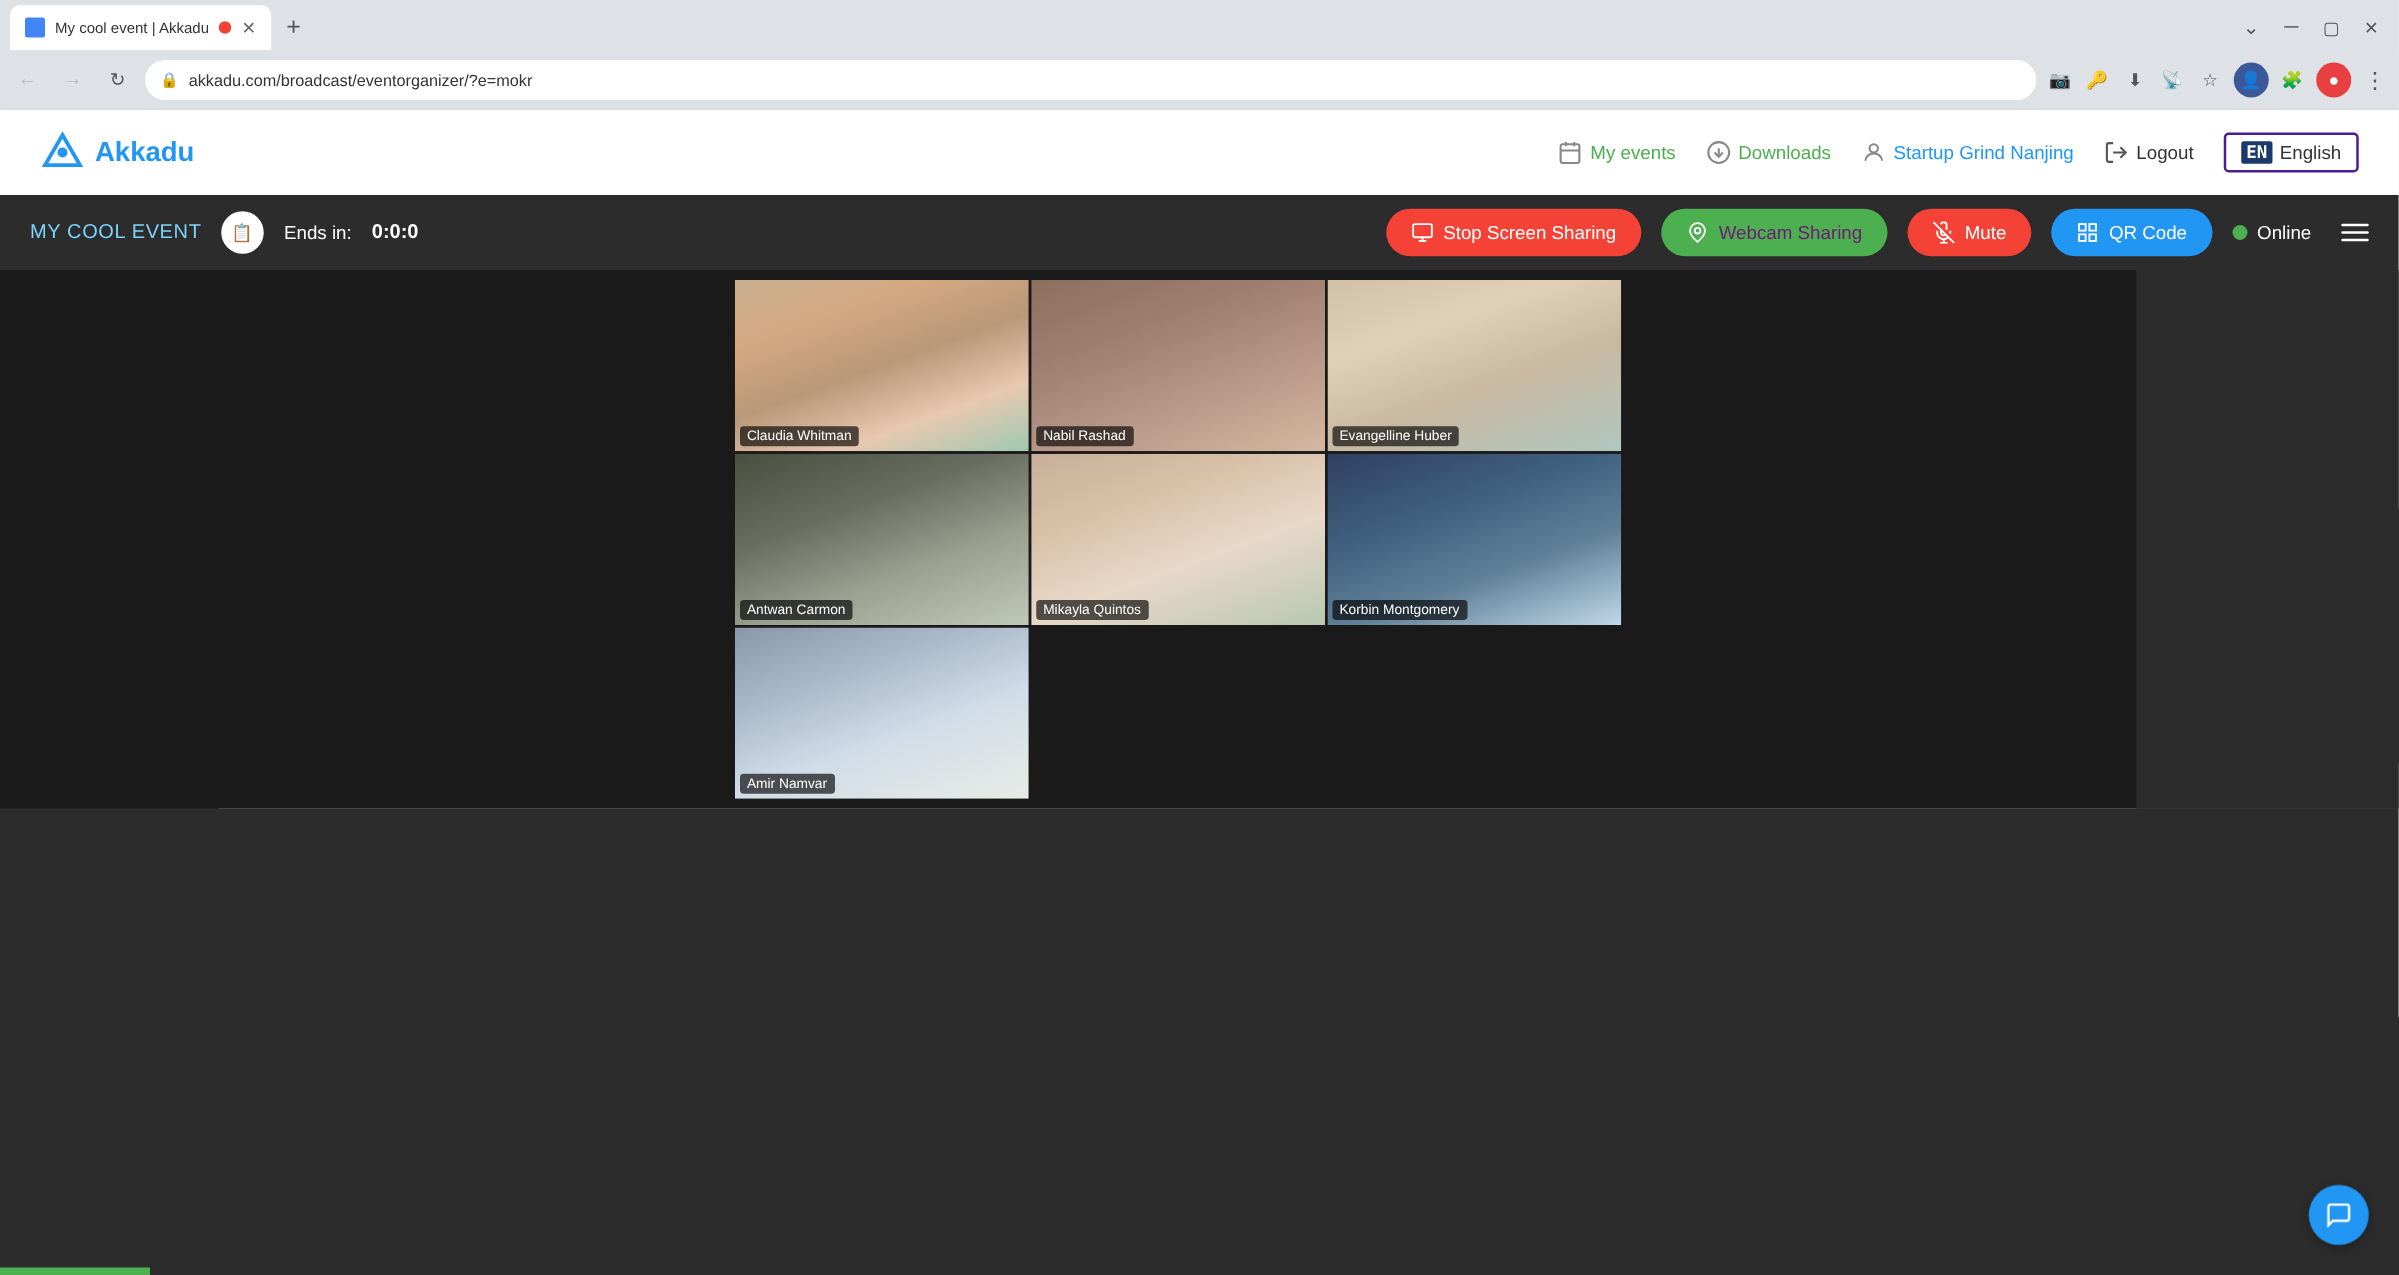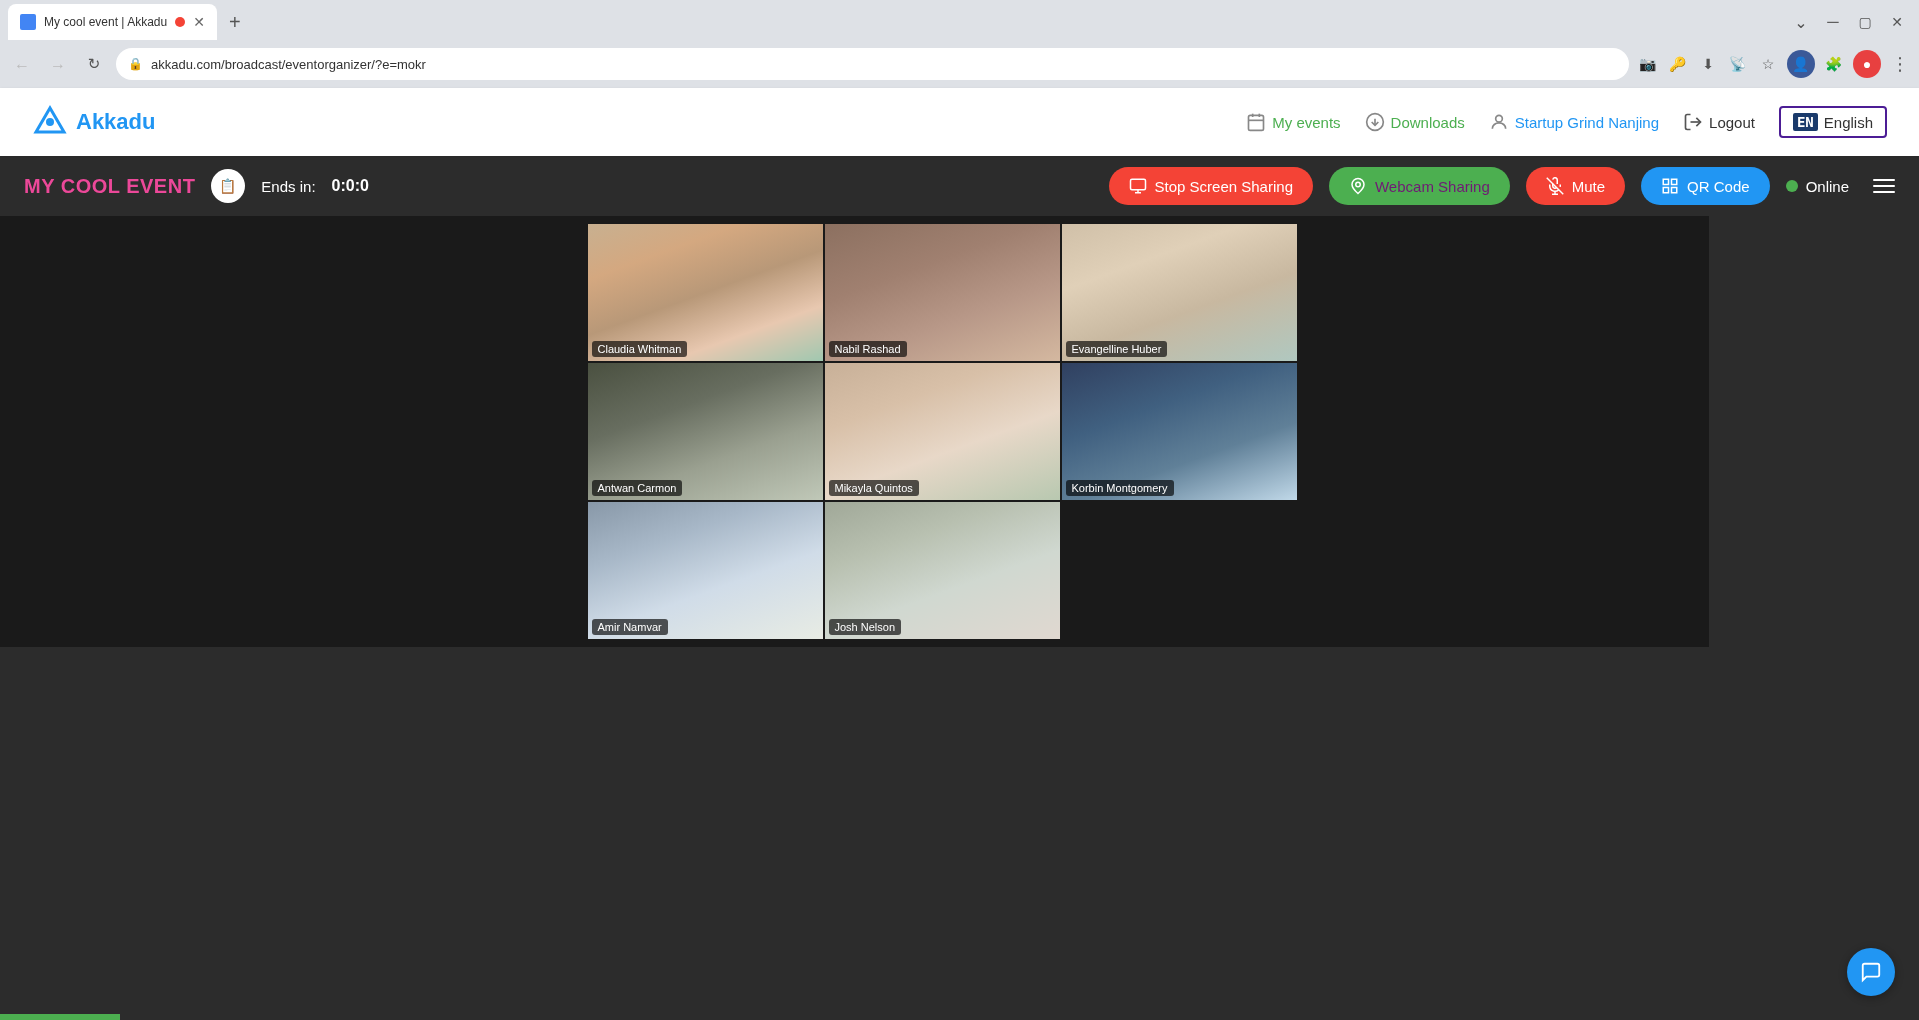--- a/index.html
+++ b/index.html
@@ -99,21 +99,21 @@
     </div>
 
     <div style="display:flex; align-items:center; gap:6px; border:2px solid #4c1d95; border-radius:4px; padding:5px 12px; cursor:pointer;">
       <span style="font-size:14px; font-weight:700; background:#1a3a6b; color:white; padding:1px 4px; border-radius:2px; font-family:monospace;">EN</span>
       <span style="color:#333; font-size:15px; font-weight:500;">English</span>
     </div>
   </div>
 </div>
 
 <div style="background:#2c2c2c; height:60px; display:flex; align-items:center; padding:0 24px; gap:16px;">
-  <span style="color:#ec4899; font-size:20px; font-weight:700; letter-spacing:0.5px;">MY COOL EVENT</span>
+  <span style="color:#7dd3fc; font-size:16px; font-weight:400; letter-spacing:0.5px;">MY COOL EVENT</span>
   <div style="width:34px; height:34px; background:white; border-radius:50%; display:flex; align-items:center; justify-content:center; cursor:pointer; font-size:14px;">📋</div>
   <span style="color:white; font-size:15px;">Ends in:</span>
   <span style="color:white; font-size:16px; font-weight:600;">0:0:0</span>
 
   <div style="flex:1;"></div>
 
   <button style="background:#f44336; color:white; border:none; border-radius:24px; padding:10px 20px; font-size:15px; font-weight:500; cursor:pointer; display:flex; align-items:center; gap:8px;">
     <svg width="18" height="18" viewBox="0 0 24 24" fill="none" stroke="white" stroke-width="2">
         <rect x="2" y="3" width="20" height="14" rx="2"></rect>
         <line x1="8" y1="21" x2="16" y2="21"></line>
@@ -193,24 +193,20 @@
       </div>
       <div style="position:relative; background:#203040; overflow:hidden;">
         <div style="width:100%; height:100%; background: linear-gradient(160deg, #304060 0%, #406080 35%, #608098 65%, #c0d8e8 100%);"></div>
         <div style="position:absolute; bottom:4px; left:4px; background:rgba(0,0,0,0.65); color:white; font-size:11px; padding:2px 6px; border-radius:3px;">Korbin Montgomery</div>
       </div>
 
       <div style="position:relative; background:#506070; overflow:hidden;">
         <div style="width:100%; height:100%; background: linear-gradient(160deg, #8898a8 0%, #a8b8c8 30%, #d0dce8 60%, #e8ece4 100%);"></div>
         <div style="position:absolute; bottom:4px; left:4px; background:rgba(0,0,0,0.65); color:white; font-size:11px; padding:2px 6px; border-radius:3px;">Amir Namvar</div>
       </div>
-      <div style="position:relative; background:#606860; overflow:hidden;">
-        <div style="width:100%; height:100%; background: linear-gradient(160deg, #a0a898 0%, #b8c0b0 30%, #d0d8d0 60%, #e0d8d0 100%);"></div>
-        <div style="position:absolute; bottom:4px; left:4px; background:rgba(0,0,0,0.65); color:white; font-size:11px; padding:2px 6px; border-radius:3px;">Josh Nelson</div>
-      </div>
 
     </div>
   </div>
 
   <div style="width:210px; background:#2c2c2c;"></div>
 </div>
 
 <div style="background:#2c2c2c; min-height:408px; width:100%;"></div>
 
 <div style="position:fixed; bottom:24px; right:24px; width:48px; height:48px; background:#2196f3; border-radius:50%; display:flex; align-items:center; justify-content:center; cursor:pointer; box-shadow: 0 2px 8px rgba(0,0,0,0.3); z-index:100;">

